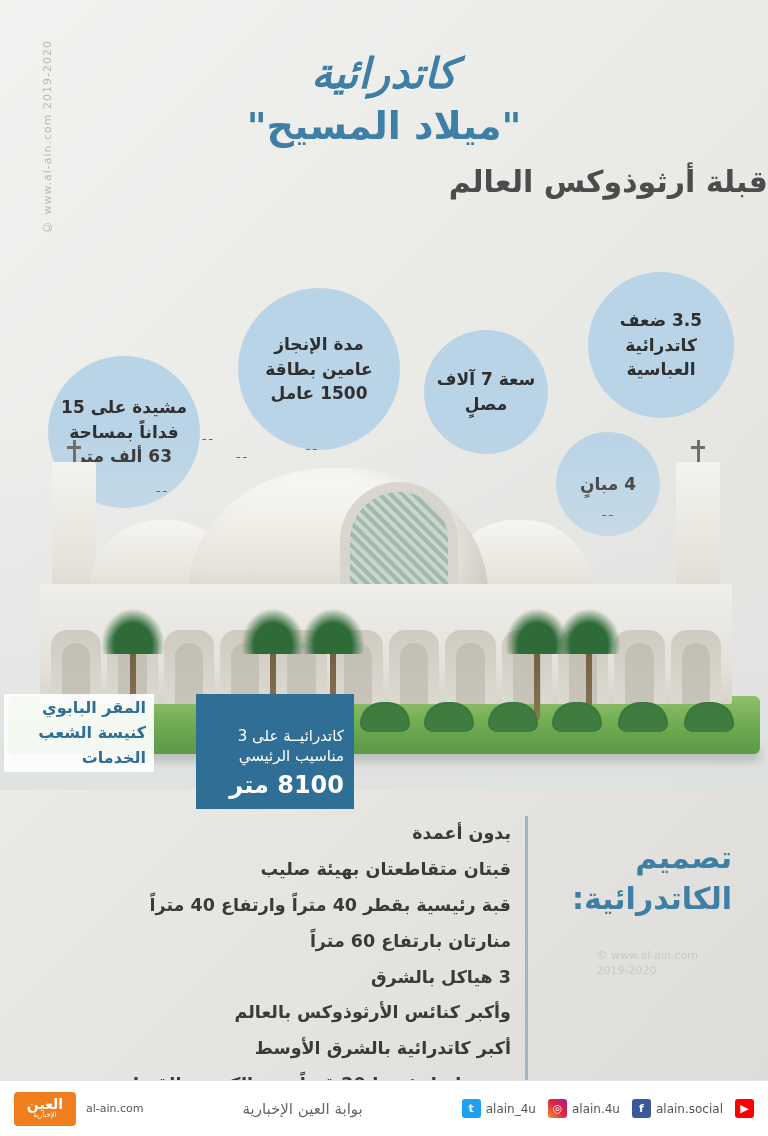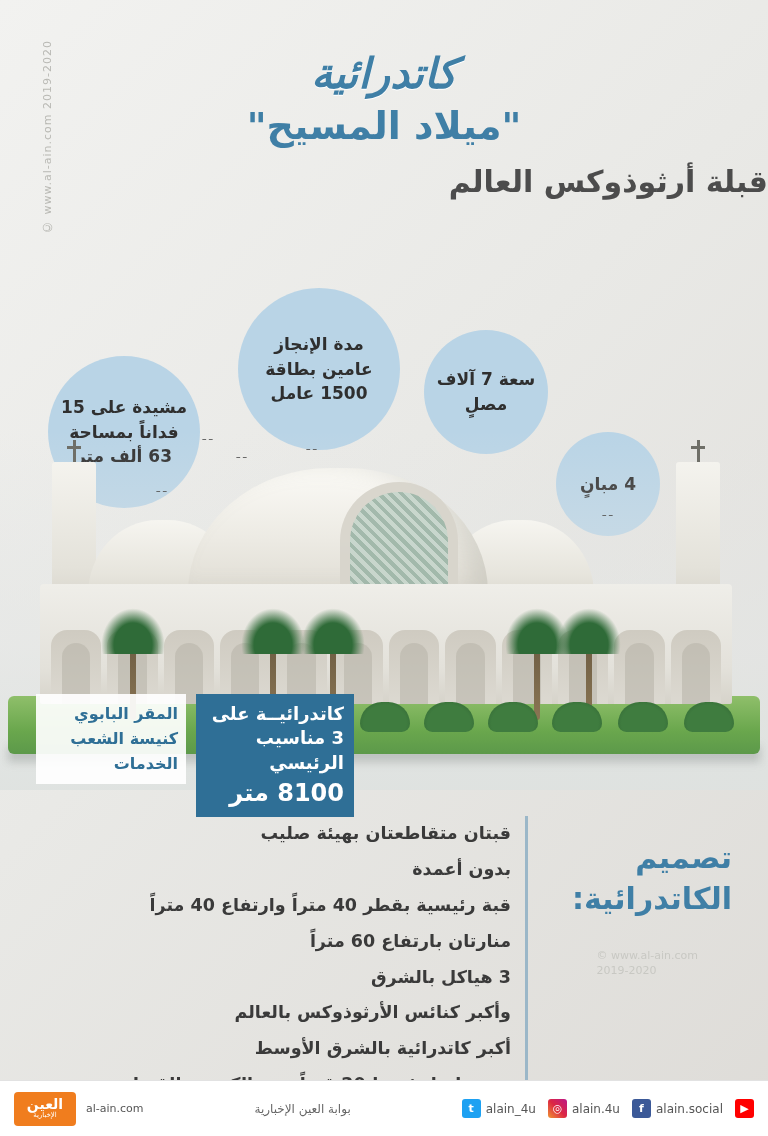--- a/index.html
+++ b/index.html
@@ -216,43 +216,43 @@
     width: 18px; height: 8px;
     color: #5c5c5c;
     font-size: 13px;
     line-height: 8px;
   }
   .bird::after { content: "\2c9\2c9"; }
 
   
   .label-left {
     position: absolute;
-    left: 36px; top: 694px;
+    left: 4px; top: 694px;
     width: 150px;
     background: rgba(255,255,255,0.92);
-    padding: 8px 8px;
+    padding: 2px 8px;
   }
   .label-left .row {
     color: #2f6f96;
     font-size: 16px;
     font-weight: bold;
     text-align: right;
     line-height: 1.55;
     white-space: nowrap;
   }
   .label-blue {
     position: absolute;
     left: 196px; top: 694px;
     width: 158px;
     background: #2f6f96;
     color: #ffffff;
     padding: 8px 10px 10px;
     text-align: right;
   }
-  .label-blue .l1 { font-size: 18px; font-weight: bold; line-height: 1.35; }
+  .label-blue .l1 { font-size: 15px; font-weight: normal; line-height: 1.35; margin-top: 24px; }
   .label-blue .l2 { font-size: 24px; font-weight: bold; margin-top: 4px; }
 
   
   .design-head {
     position: absolute;
     right: 36px; top: 838px;
     width: 190px;
     text-align: right;
     color: #3f7fa6;
     font-size: 30px;
@@ -303,21 +303,21 @@
     width: 19px; height: 19px;
     border-radius: 3px;
     display: flex; align-items: center; justify-content: center;
     color: #fff; font-size: 11px; font-weight: bold;
   }
   .ic.tw { background: #1da1f2; }
   .ic.ig { background: linear-gradient(45deg,#f09433,#dc2743,#bc1888); }
   .ic.fb { background: #3b5998; }
   .ic.yt { background: #ff0000; }
   .soc .tx { font-size: 12px; color: #555; }
-  .foot-mid { font-size: 12px; color: #666; }
+  .foot-mid { font-size: 15px; color: #666; }
   .foot-right { display: flex; align-items: center; gap: 10px; }
   .foot-right .url { font-size: 11px; color: #555; direction: ltr; }
   .logo {
     width: 62px; height: 34px;
     background: #f07d1e;
     border-radius: 4px;
     color: #fff;
     display: flex; flex-direction: column;
     align-items: center; justify-content: center;
     line-height: 1.05;
@@ -338,20 +338,21 @@
 
   <div class="title-wrap">
     <div class="t1">كاتدرائية</div>
     <div class="t2">"ميلاد المسيح"</div>
     <div class="t3">قبلة أرثوذوكس العالم</div>
   </div>
 
   <div class="bubble b1">مشيدة على 15 فداناً بمساحة 63 ألف متر</div>
   <div class="bubble b2">مدة الإنجاز عامين بطاقة 1500 عامل</div>
   <div class="bubble b3">سعة 7 آلاف مصلٍ</div>
+  <div class="bubble b4">3.5 ضعف كاتدرائية العباسية</div>
   <div class="bubble b5">4 مبانٍ</div>
 
   <div class="scene">
     <div class="sky"></div>
 
     <div class="bird" style="left:230px; top:28px;"></div>
     <div class="bird" style="left:262px; top:56px;"></div>
     <div class="bird" style="left:300px; top:20px;"></div>
     <div class="bird" style="left:330px; top:44px;"></div>
     <div class="bird" style="left:372px; top:66px;"></div>
@@ -415,22 +416,22 @@
     <div class="l1">كاتدرائيــة على 3 مناسيب الرئيسي</div>
     <div class="l2">8100 متر</div>
   </div>
 
   <div class="design-head">
     <div>تصميم</div>
     <div>الكاتدرائية:</div>
   </div>
 
   <ul class="design-list">
+    <li>بدون أعمدة</li>
     <li>قبتان متقاطعتان بهيئة صليب</li>
-    <li>بدون أعمدة</li>
     <li>قبة رئيسية بقطر 40 متراً وارتفاع 40 متراً</li>
     <li>منارتان بارتفاع 60 متراً</li>
     <li>3 هياكل بالشرق</li>
     <li>وأكبر كنائس الأرثوذوكس بالعالم</li>
     <li>أكبر كاتدرائية بالشرق الأوسط</li>
     <li>رسوماتها تؤرخ لـ20 قرناً عمر الكنيسة القبطية</li>
   </ul>
 
   <div class="wm-bottom">
     <div><span>©</span>

